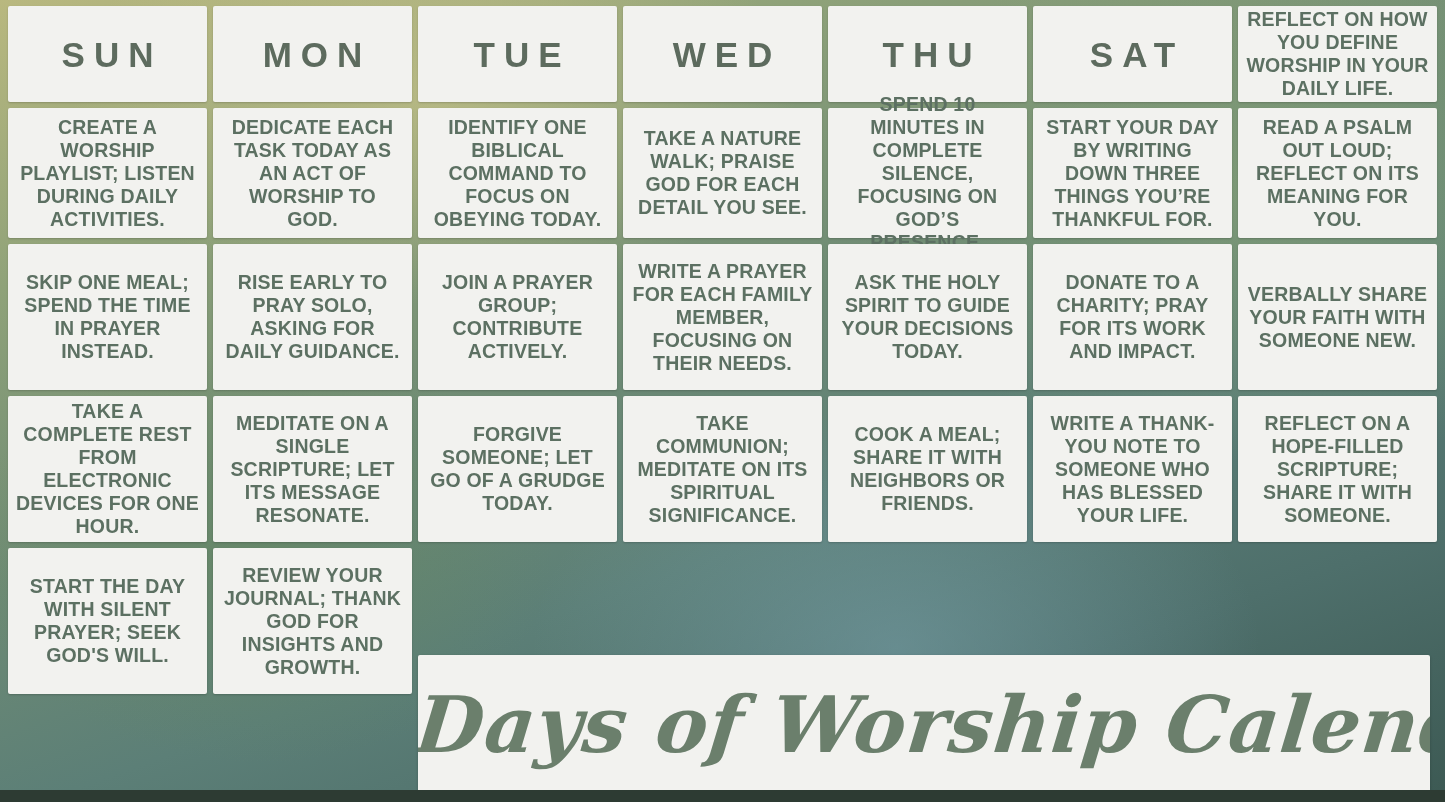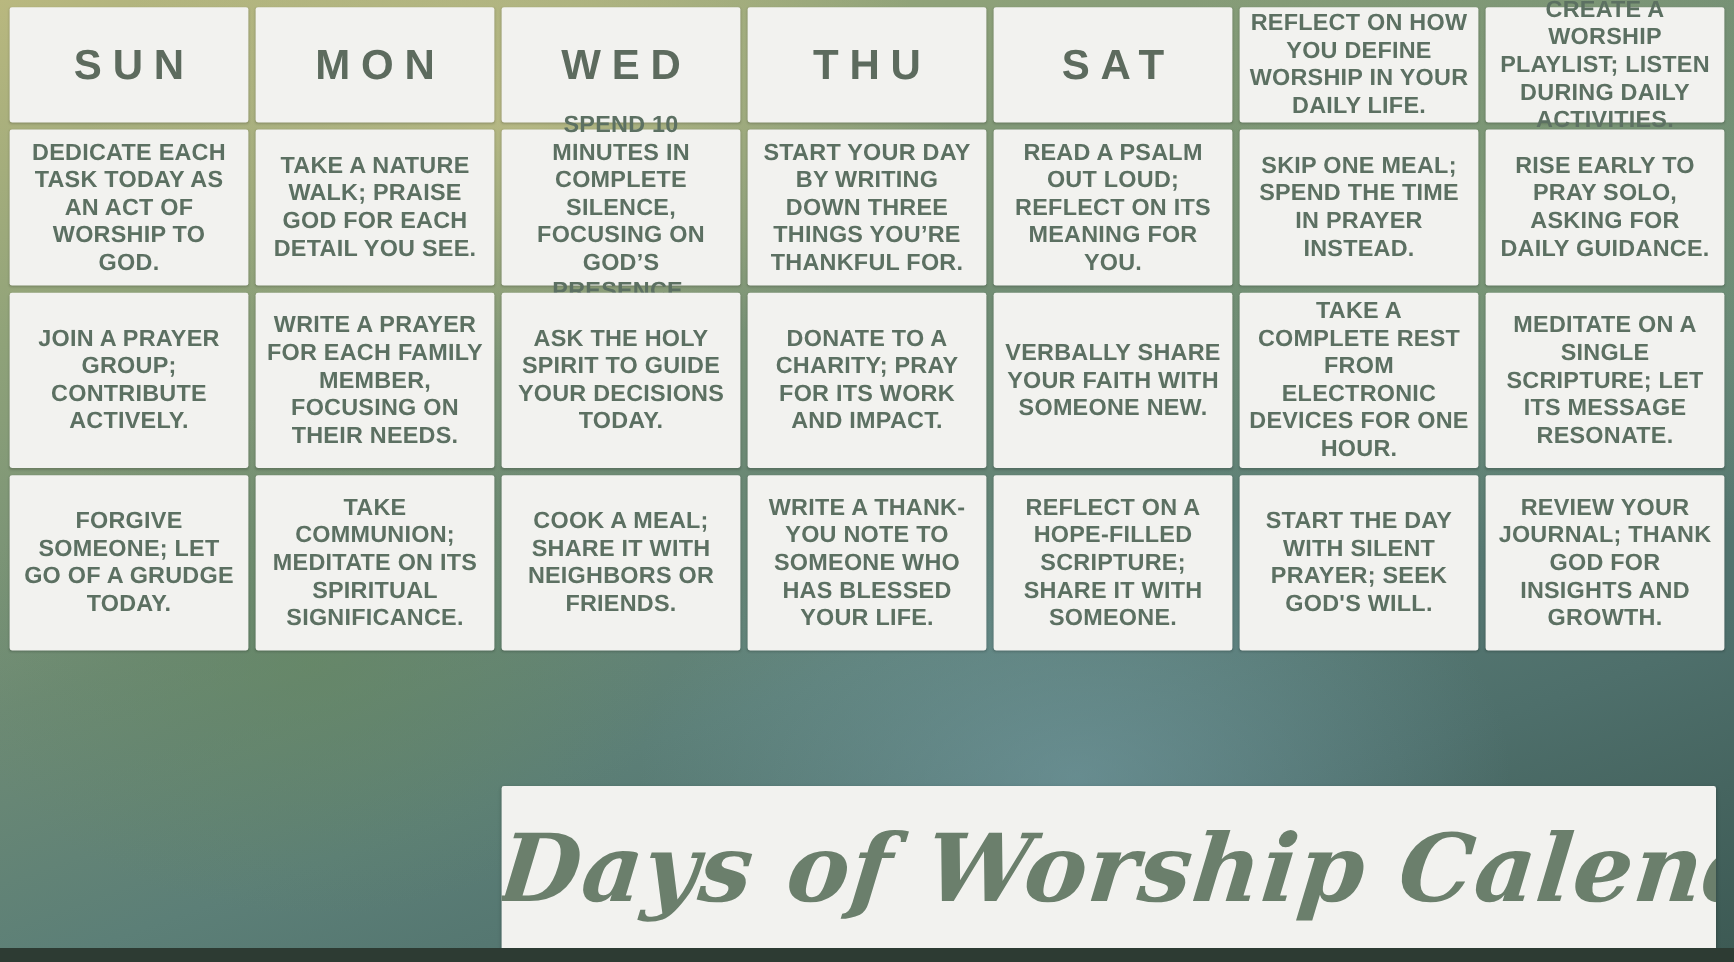--- a/index.html
+++ b/index.html
@@ -94,37 +94,43 @@
 <div id="page">
   <div id="grid">
 
     <div class="cell">
         <span class="dow">SUN</span>
       </div>
     <div class="cell">
         <span class="dow">MON</span>
       </div>
     <div class="cell">
+        <span class="dow">TUE</span>
+      </div>
+    <div class="cell">
         <span class="dow">WED</span>
       </div>
     <div class="cell">
         <span class="dow">THU</span>
       </div>
     <div class="cell">
         <span class="dow">SAT</span>
       </div>
 
     <div class="cell">
         <span class="task">Reflect on how you define worship in your daily life.</span>
       </div>
     <div class="cell">
         <span class="task">Create a worship playlist; listen during daily activities.</span>
       </div>
     <div class="cell">
         <span class="task">Dedicate each task today as an act of worship to God.</span>
+      </div>
+    <div class="cell">
+        <span class="task">Identify one biblical command to focus on obeying today.</span>
       </div>
     <div class="cell">
         <span class="task">Take a nature walk; praise God for each detail you see.</span>
       </div>
     <div class="cell">
         <span class="task">Spend 10 minutes in complete silence, focusing on God’s presence.</span>
       </div>
 
     <div class="cell">
         <span class="task">Start your day by writing down three things you’re thankful for.</span>

